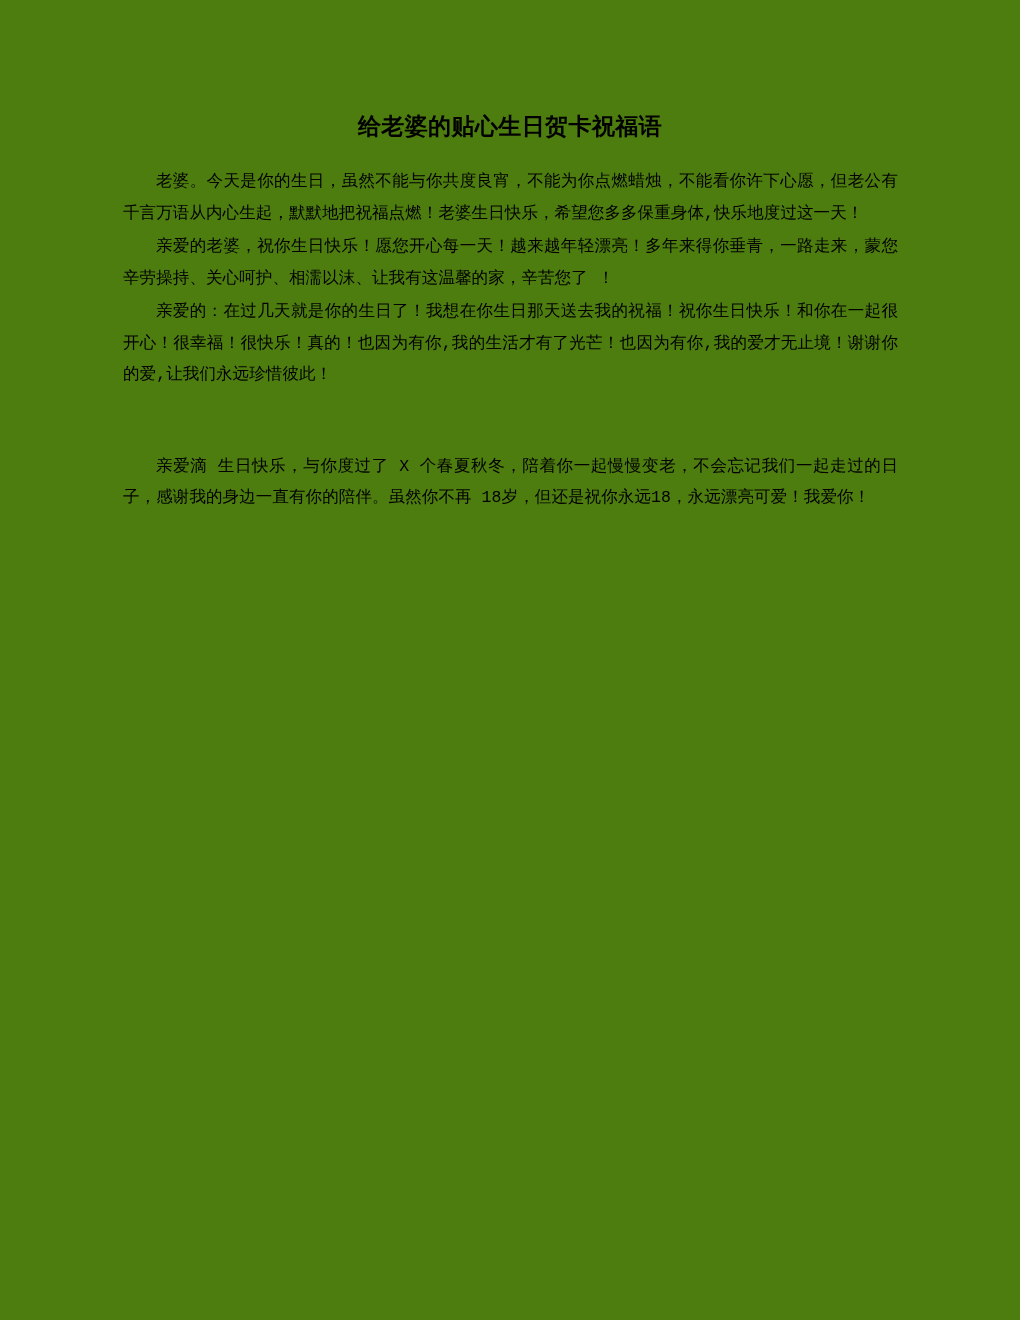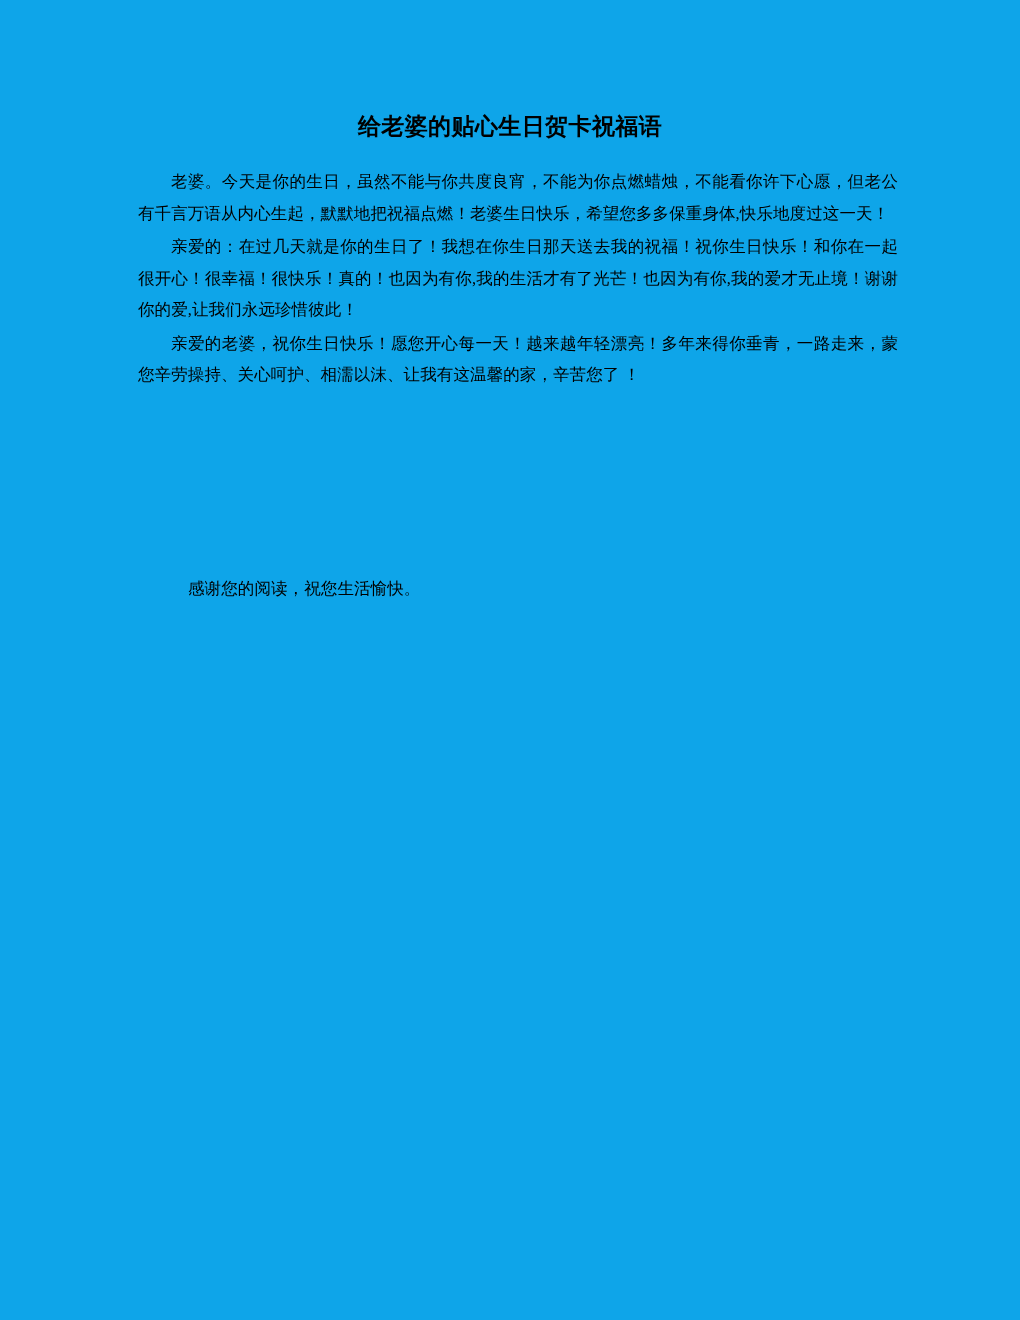--- a/index.html
+++ b/index.html
@@ -12,21 +12,21 @@
     height: 1320px;
     font-family: "DejaVu Sans", "Liberation Sans", sans-serif;
     color: #000000;
     -webkit-font-smoothing: none;
   }
 
   .page {
     position: relative;
     width: 1020px;
     height: 1320px;
-    background: #0ea5e9;
+    background: #4d7c0f;
     box-sizing: border-box;
     overflow: hidden;
   }
 
   .content {
     position: absolute;
     left: 122px;
     top: 0;
     width: 776px;
   }
@@ -41,23 +41,23 @@
     line-height: 28px;
     letter-spacing: 0.4px;
     padding-top: 112px;
   }
 
   .body-block {
     margin-top: 26px;
   }
 
   p.para {
-    margin: 0 0 0 16px;
+    margin: 0 0 0 1px;
     padding: 0;
-    font-family: Liberation Serif, serif;
+    font-family: Liberation Mono, monospace;
     font-size: 16.5px;
     line-height: 31.5px;
     text-align: justify;
     text-justify: inter-ideograph;
     text-indent: 2em;
     letter-spacing: 0.1px;
     word-break: break-all;
   }
 
   p.para + p.para {
@@ -87,28 +87,28 @@
 
 <div class="page">
   <div class="content">
 
     <h1 class="doc-title">给老婆的贴心生日贺卡祝福语</h1>
 
     <div class="body-block">
 
       <p class="para">老婆。今天是你的生日，虽然不能与你共度良宵，不能为你点燃蜡烛，不能看你许下心愿，但老公有千言万语从内心生起，默默地把祝福点燃！老婆生日快乐，希望您多多保重身体,快乐地度过这一天！</p>
 
+      <p class="para">亲爱的老婆，祝你生日快乐！愿您开心每一天！越来越年轻漂亮！多年来得你垂青，一路走来，蒙您辛劳操持、关心呵护、相濡以沫、让我有这温馨的家，辛苦您了 ！</p>
+
       <p class="para">亲爱的：在过几天就是你的生日了！我想在你生日那天送去我的祝福！祝你生日快乐！和你在一起很开心！很幸福！很快乐！真的！也因为有你,我的生活才有了光芒！也因为有你,我的爱才无止境！谢谢你的爱,让我们永远珍惜彼此！</p>
-
-      <p class="para">亲爱的老婆，祝你生日快乐！愿您开心每一天！越来越年轻漂亮！多年来得你垂青，一路走来，蒙您辛劳操持、关心呵护、相濡以沫、让我有这温馨的家，辛苦您了 ！</p>
 
 
       <div class="gap-small"></div>
 
+      <p class="para">亲爱滴  生日快乐，与你度过了 X 个春夏秋冬，陪着你一起慢慢变老，不会忘记我们一起走过的日子，感谢我的身边一直有你的陪伴。虽然你不再  18岁，但还是祝你永远18，永远漂亮可爱！我爱你！</p>
 
 
       <div class="gap-large"></div>
 
-      <p class="closing">感谢您的阅读，祝您生活愉快。</p>
 
     </div>
   </div>
 </div>
 
 </body></html>

